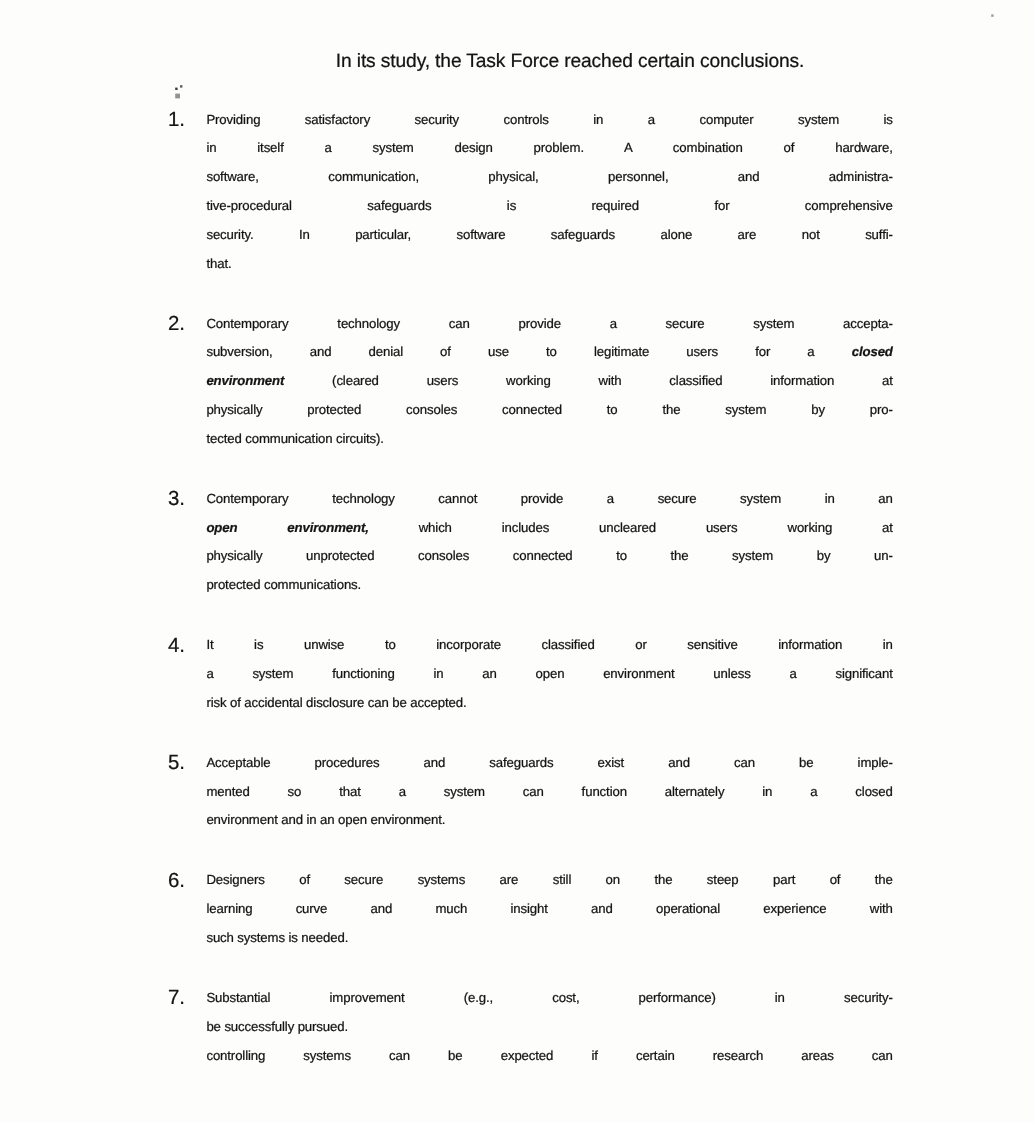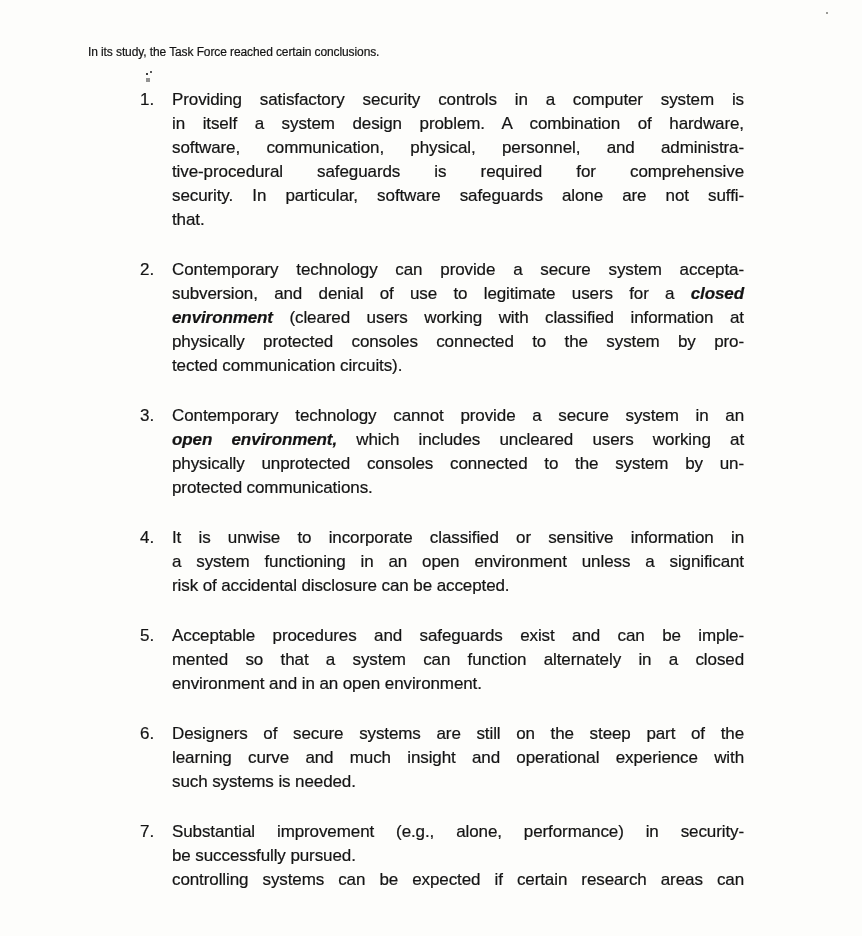--- a/index.html
+++ b/index.html
@@ -12,42 +12,43 @@
   }
   .page {
     position: relative;
     width: 862px;
     height: 936px;
     padding-top: 40px;
     overflow: hidden;
   }
   .intro {
     margin-left: 88px;
-    font-size: 12px;
+    font-size: 16px;
     line-height: 24px;
     letter-spacing: -0.1px;
     margin-bottom: 24px;
+    text-align: center;
   }
   ol.conclusions {
     list-style: none;
     margin-left: 140px;
   }
   .item {
     display: flex;
     margin-bottom: 26px;
   }
   .num {
     flex: 0 0 32px;
     width: 32px;
     font-size: 17px;
     line-height: 24px;
   }
   .body {
     width: 572px;
-    font-size: 17px;
+    font-size: 11px;
     line-height: 24px;
     letter-spacing: -0.1px;
   }
   .line {
     text-align: justify;
     text-align-last: justify;
   }
   .line.last {
     text-align-last: left;
   }
@@ -131,19 +132,19 @@
     <div class="body">
           <div class="line"><span>Designers of secure systems are still on the steep part of the</span></div>
           <div class="line"><span>learning curve and much insight and operational experience with</span></div>
           <div class="line last"><span>such systems is needed.</span></div>
         </div>
   </li>
 
   <li class="item">
     <span class="num">7.</span>
     <div class="body">
-          <div class="line"><span>Substantial improvement (e.g., alone, performance) in security-</span></div>
+          <div class="line"><span>Substantial improvement (e.g., cost, performance) in security-</span></div>
           <div class="line last"><span>be successfully pursued.</span></div>
           <div class="line"><span>controlling systems can be expected if certain research areas can</span></div>
         </div>
   </li>
 </ol>
 </div>
 
 </body></html>

